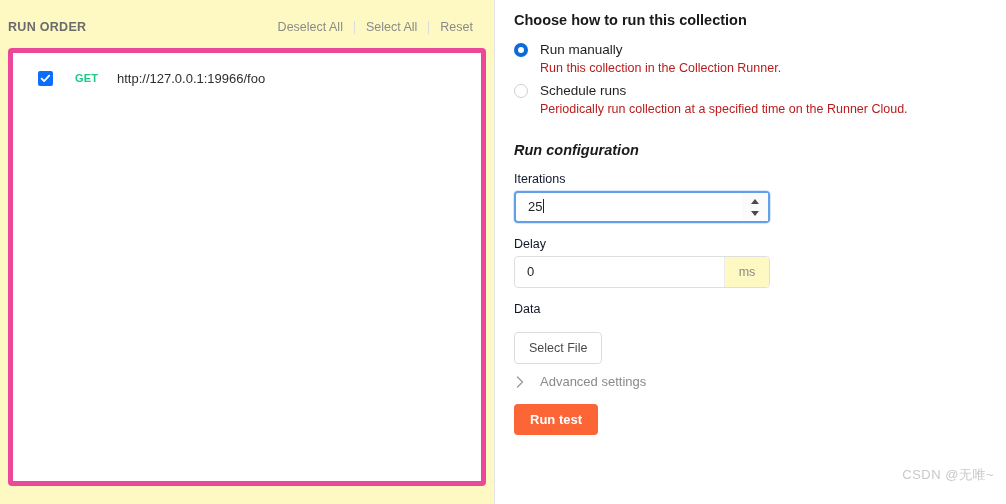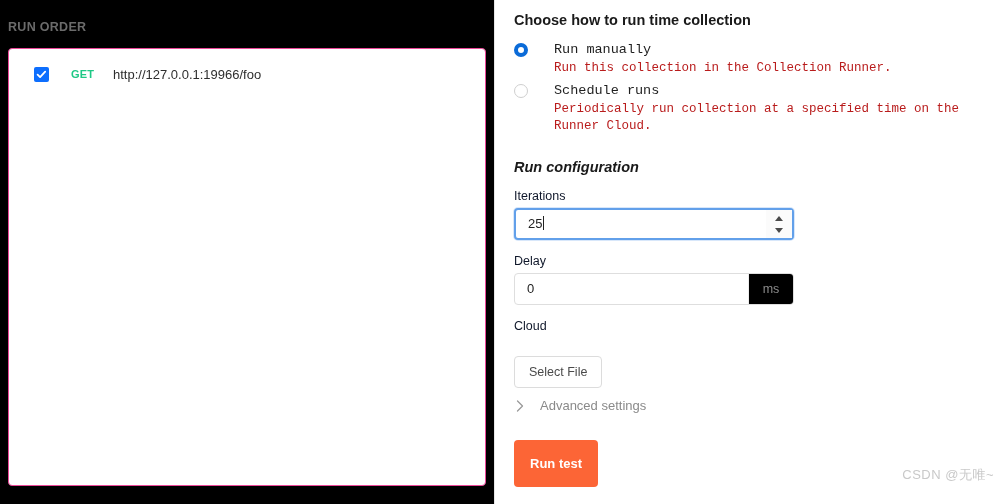--- a/index.html
+++ b/index.html
@@ -23,21 +23,21 @@
     position: relative;
   }
 
   
   .left-panel {
     width: 495px;
     height: 504px;
     box-sizing: border-box;
     border-right: 1px solid #e6e6e6;
     position: relative;
-    background: #000000;
+    background: #fef9c3;
   }
 
   .run-order-header {
     display: flex;
     align-items: center;
     justify-content: space-between;
     padding: 14px 21px 0 8px;
     height: 26px;
   }
 
@@ -70,21 +70,21 @@
     background: #dcdcdc;
   }
 
   .request-card {
     position: absolute;
     left: 8px;
     top: 48px;
     width: 478px;
     height: 438px;
     box-sizing: border-box;
-    border: 1px solid #ec4899;
+    border: 5px solid #ec4899;
     border-radius: 4px;
     background: #fff;
   }
 
   .request-row {
     display: flex;
     align-items: center;
     height: 34px;
     padding-left: 25px;
     margin-top: 8px;
@@ -150,21 +150,21 @@
   }
   .radio.selected {
     border: 4px solid #0b6bd8;
     background: #ffffff;
   }
   .radio.unselected {
     border: 1.5px solid #cfcfcf;
     background: #ffffff;
   }
 
-  .radio-texts { margin-left: 26px; font-family: Liberation Mono, monospace; }
+  .radio-texts { margin-left: 12px; }
 
   .radio-label {
     font-size: 13.5px;
     color: #1f1f1f;
     line-height: 17px;
   }
 
   .radio-desc {
     font-size: 12.5px;
     color: #b91c1c;
@@ -181,21 +181,21 @@
   }
 
   .field-label {
     font-size: 12.5px;
     color: #0f172a;
     margin: 14px 0 5px 0;
   }
 
   .input-wrap {
     position: relative;
-    width: 280px;
+    width: 256px;
     height: 32px;
     box-sizing: border-box;
     border-radius: 4px;
     background: #fff;
     display: flex;
     align-items: center;
   }
 
   .input-wrap.focused {
     border: 2px solid #62a0ea;
@@ -246,31 +246,31 @@
     border-left: 4.5px solid transparent;
     border-right: 4.5px solid transparent;
     border-top: 5px solid #4a4a4a;
   }
 
   .suffix {
     width: 45px;
     height: 100%;
     box-sizing: border-box;
     border-left: 1px solid #ececec;
-    background: #000000;
+    background: #fef9c3;
     display: flex;
     align-items: center;
     justify-content: center;
     font-size: 12.5px;
     color: #8a8a8a;
     border-radius: 0 3px 3px 0;
   }
 
   .select-file-btn {
-    margin-top: 18px;
+    margin-top: 11px;
     display: inline-flex;
     align-items: center;
     justify-content: center;
     height: 30px;
     padding: 0 14px;
     border: 1px solid #dcdcdc;
     border-radius: 4px;
     background: #fff;
     font-size: 12.5px;
     color: #4a4a4a;
@@ -293,25 +293,25 @@
     justify-content: center;
   }
 
   .advanced-label {
     font-size: 13px;
     color: #8a8a8a;
     margin-left: 14px;
   }
 
   .run-test-btn {
-    margin-top: 27px;
+    margin-top: 15px;
     display: inline-flex;
     align-items: center;
     justify-content: center;
-    height: 47px;
+    height: 31px;
     padding: 0 16px;
     background: #fc6536;
     border: none;
     border-radius: 4px;
     color: #fff;
     font-size: 13px;
     font-weight: 700;
     font-family: "Liberation Sans", sans-serif;
     cursor: pointer;
   }
@@ -329,39 +329,46 @@
 </head>
 <body>
 
 <div class="app">
 
   <div class="left-panel">
 
     <div class="run-order-header">
       <div class="run-order-title">RUN ORDER</div>
 
+      <div class="header-actions">
+        <div class="header-link">Deselect All</div>
+        <div class="link-divider"></div>
+        <div class="header-link">Select All</div>
+        <div class="link-divider"></div>
+        <div class="header-link">Reset</div>
+      </div>
     </div>
 
     <div class="request-card">
       <div class="request-row">
         <div class="checkbox">
           <svg width="11" height="11" viewBox="0 0 11 11">
             <path d="M1.6 5.6 L4.1 8.1 L9.2 2.6" stroke="#ffffff" stroke-width="1.8" fill="none" stroke-linecap="round" stroke-linejoin="round"></path>
           </svg>
         </div>
         <div class="method-get">GET</div>
         <div class="request-url">http://127.0.0.1:19966/foo</div>
       </div>
     </div>
 
   </div>
 
   <div class="right-panel">
 
-    <h2 class="section-title">Choose how to run time collection</h2>
+    <h2 class="section-title">Choose how to run this collection</h2>
 
     <div class="radio-group">
 
       <div class="radio-option">
         <div class="radio selected"></div>
         <div class="radio-texts">
           <div class="radio-label">Run manually</div>
           <div class="radio-desc">Run this collection in the Collection Runner.</div>
         </div>
       </div>
@@ -391,21 +398,21 @@
     </div>
 
     
     <div class="field-label">Delay</div>
     <div class="input-wrap normal">
       <div class="input-value">0</div>
       <div class="suffix">ms</div>
     </div>
 
     
-    <div class="field-label">Cloud</div>
+    <div class="field-label">Data</div>
     <div class="select-file-btn">Select File</div>
 
     
     <div class="advanced-settings">
       <div class="chevron">
         <svg width="8" height="12" viewBox="0 0 8 12">
           <path d="M1.5 1 L6.5 6 L1.5 11" stroke="#9a9a9a" stroke-width="1.3" fill="none" stroke-linecap="round" stroke-linejoin="round"></path>
         </svg>
       </div>
       <div class="advanced-label">Advanced settings</div>

